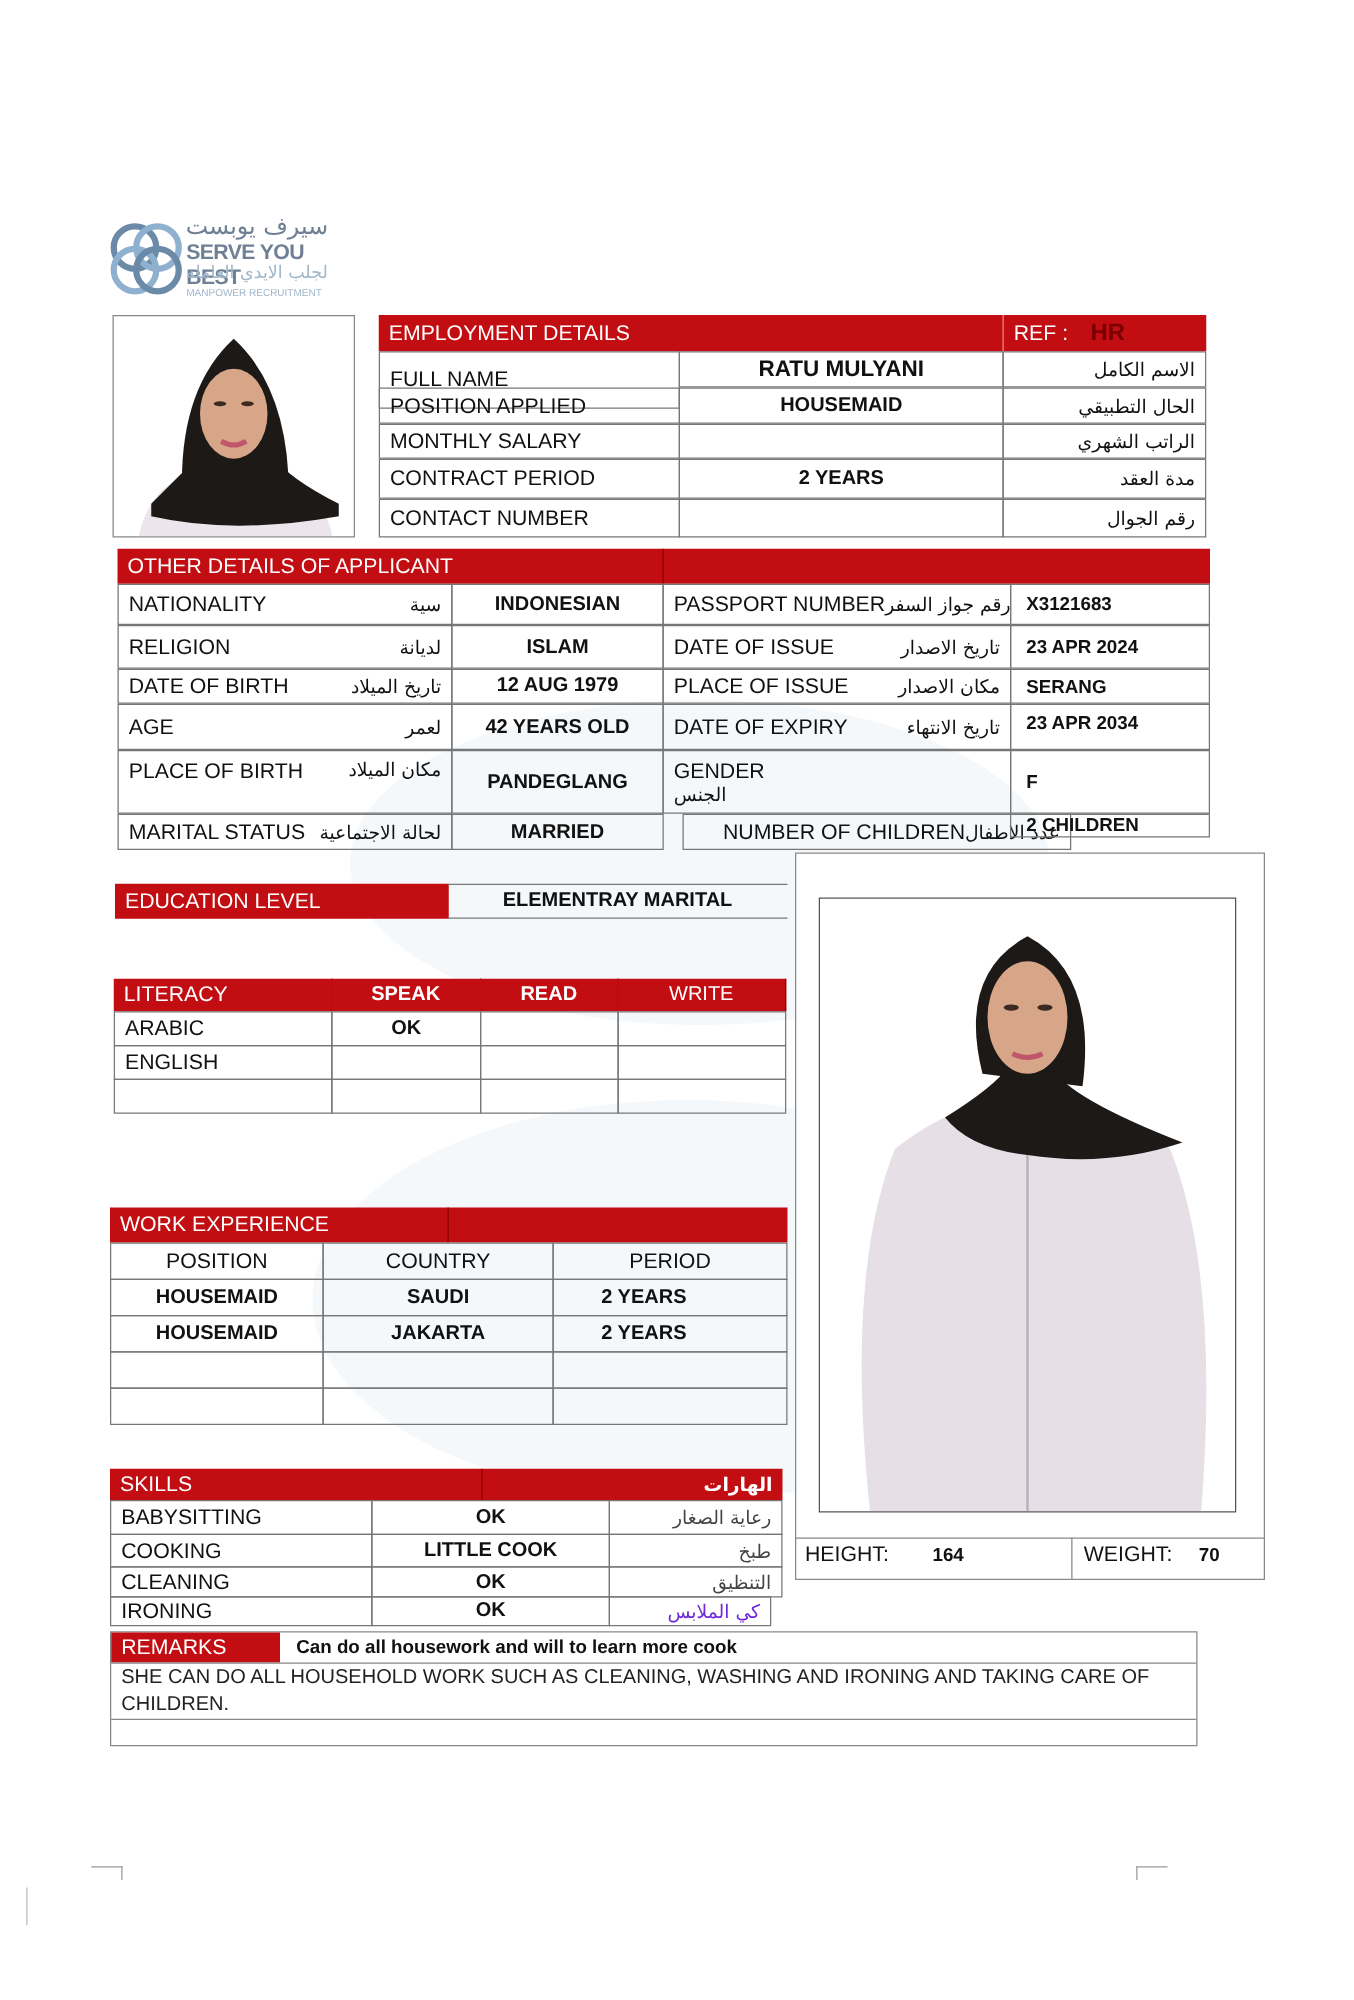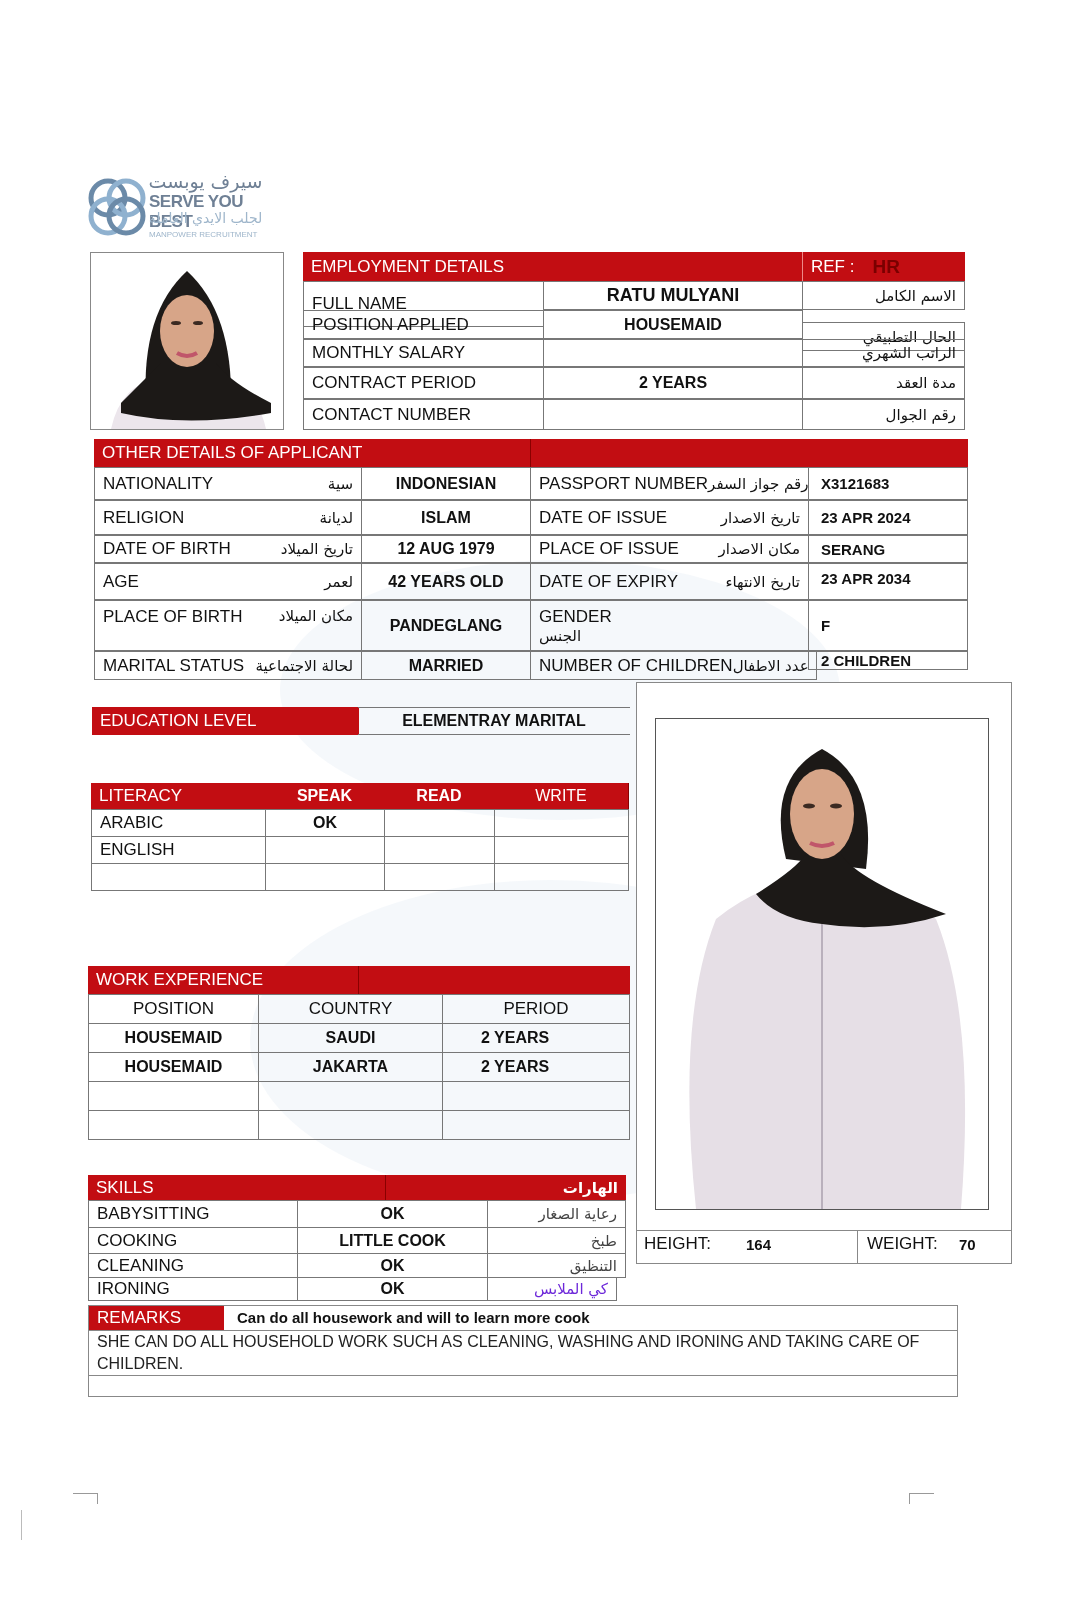--- a/index.html
+++ b/index.html
@@ -51,21 +51,21 @@
 <div class="hdr" style="left:802px;top:252px;width:163px;height:29px;border-left:1px solid #e88;">
   <span>REF :</span>
   <span style="color:#7a0000;font-weight:bold;font-size:19px;margin-left:18px;">HR</span>
 </div>
 <div id="emp-rows">
     <div class="cell" style="left:303px;top:281px;width:241px;height:46px;">FULL NAME</div>
     <div class="cell c" style="left:543px;top:281px;width:260px;height:29px;font-size:18px;">RATU MULYANI</div>
     <div class="cell ar" style="left:802px;top:281px;width:163px;height:29px;font-size:15px;">الاسم الكامل</div>
     <div class="cell" style="left:303px;top:310px;width:241px;height:29px;">POSITION APPLIED</div>
     <div class="cell c" style="left:543px;top:310px;width:260px;height:29px;font-size:16px;">HOUSEMAID</div>
-    <div class="cell ar" style="left:802px;top:310px;width:163px;height:29px;font-size:15px;margin-top:12px;">الحال التطبيقي</div>
+    <div class="cell ar" style="left:802px;top:310px;width:163px;height:29px;font-size:15px;">الحال التطبيقي</div>
     <div class="cell" style="left:303px;top:339px;width:241px;height:28px;">MONTHLY SALARY</div>
     <div class="cell c" style="left:543px;top:339px;width:260px;height:28px;font-size:16px;"></div>
     <div class="cell ar" style="left:802px;top:339px;width:163px;height:28px;font-size:15px;">الراتب الشهري</div>
     <div class="cell" style="left:303px;top:367px;width:241px;height:32px;">CONTRACT PERIOD</div>
     <div class="cell c" style="left:543px;top:367px;width:260px;height:32px;font-size:16px;">2   YEARS</div>
     <div class="cell ar" style="left:802px;top:367px;width:163px;height:32px;font-size:15px;">مدة العقد</div>
     <div class="cell" style="left:303px;top:399px;width:241px;height:31px;">CONTACT NUMBER</div>
     <div class="cell c" style="left:543px;top:399px;width:260px;height:31px;font-size:16px;"></div>
     <div class="cell ar" style="left:802px;top:399px;width:163px;height:31px;font-size:15px;">رقم الجوال</div>
   </div>
@@ -123,21 +123,21 @@
     <div class="cell" style="left:530px;top:563px;width:279px;height:37px;justify-content:space-between;">
       <span>DATE OF EXPIRY</span>
       <span class="ar">تاريخ الانتهاء</span>
     </div>
     <div class="cell" style="left:808px;top:563px;width:160px;height:37px;font-weight:bold;font-size:15px;padding-left:12px;align-items:flex-start;padding-top:6px;">23 APR  2034</div>
     <div class="cell" style="left:530px;top:600px;width:279px;height:51px;justify-content:space-between;flex-direction:column;align-items:flex-start;justify-content:center;">
       <span>GENDER</span>
       <span class="ar">الجنس</span>
     </div>
     <div class="cell" style="left:808px;top:600px;width:160px;height:51px;font-weight:bold;font-size:15px;padding-left:12px;">F</div>
-    <div class="cell" style="left:530px;top:651px;width:287px;height:29px;justify-content:space-between;">
+    <div class="cell" style="left:546px;top:651px;width:311px;height:29px;justify-content:flex-end;">
       <span>NUMBER OF CHILDREN</span>
       <span class="ar">عدد الاطفال</span>
     </div>
     <div class="cell" style="left:808px;top:651px;width:160px;height:19px;font-weight:bold;font-size:15px;padding-left:12px;">2  CHILDREN</div>
   </div>
 
 <div class="hdr" style="left:92px;top:707px;width:267px;height:28px;">
   <span>EDUCATION LEVEL</span>
 </div>
 <div class="cell c" style="left:358px;top:707px;width:272px;height:28px;border-left:none;border-right:none;font-size:16px;">ELEMENTRAY MARITAL</div>

